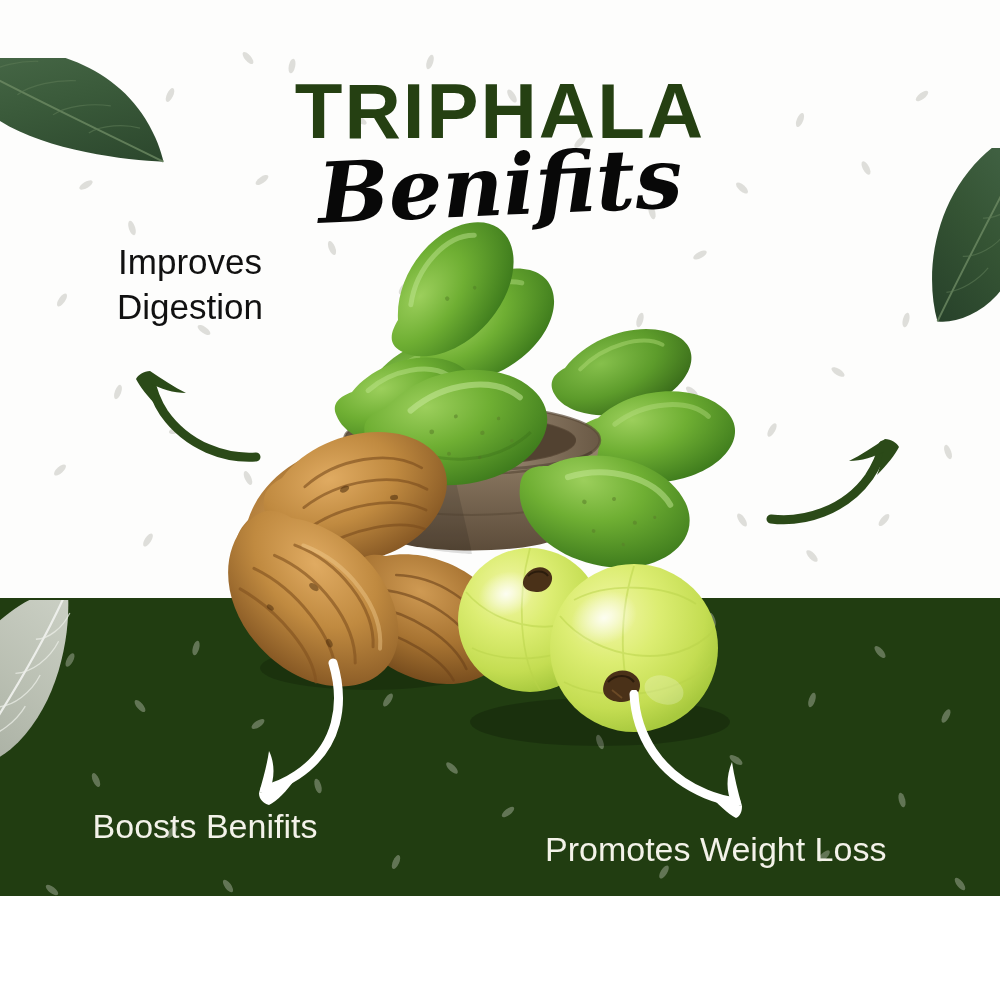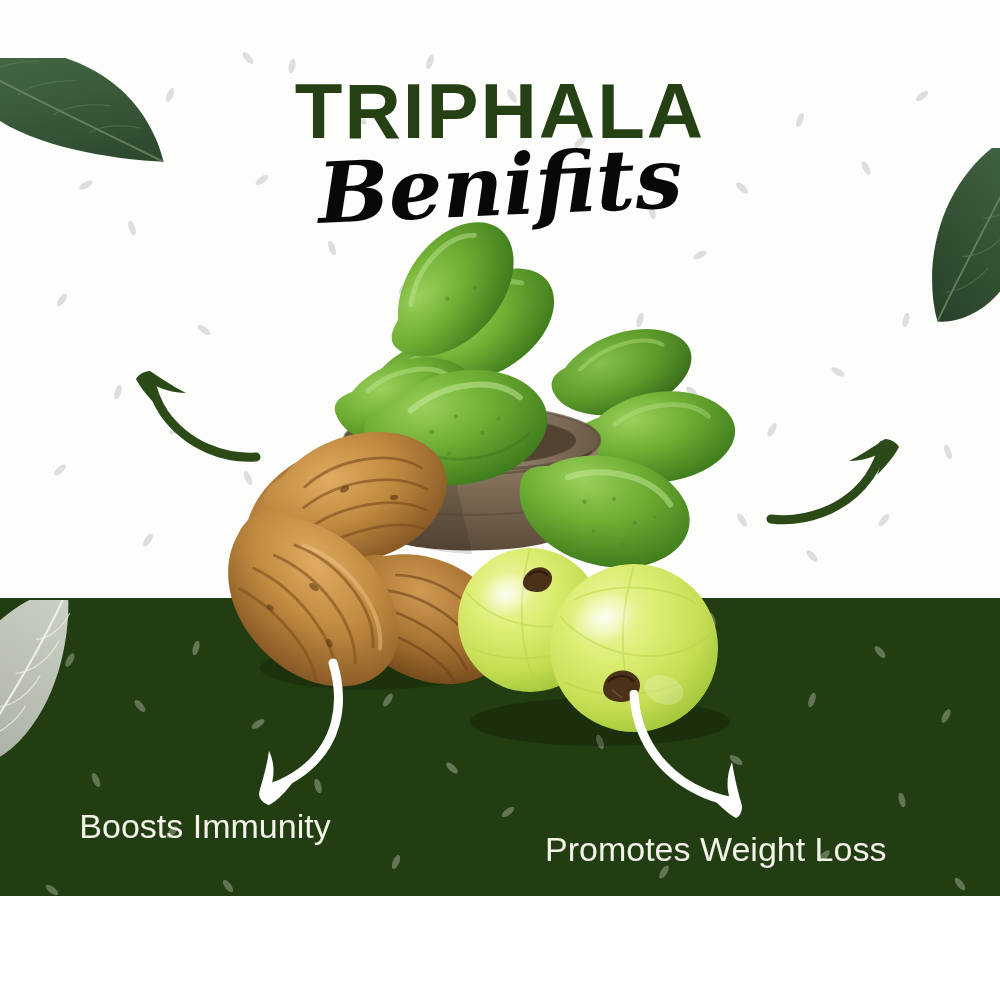--- a/index.html
+++ b/index.html
@@ -507,33 +507,35 @@
         <path d="M38,34 C40,50 52,68 66,78"></path>
         <path d="M54,68 C56,86 70,104 86,114"></path>
         <path d="M74,106 C76,124 88,142 102,152"></path>
       </g>
     </g>
   </svg>
 
   <div class="title-main">TRIPHALA</div>
   <div class="title-script">Benifits</div>
 
+  <div class="label label-dark" id="label-digestion">Improves
+Digestion</div>
   <svg class="arrow" id="arrow-digestion" width="140" height="120" viewBox="0 0 140 120">
     <path d="M126,102 C96,104 58,92 34,58 C26,46 22,34 20,22" stroke="#2b4a18" stroke-width="9" stroke-linecap="round" fill="none"></path>
     <path d="M20,16 C22,30 24,42 28,52 C18,42 10,32 6,24 C8,20 14,16 20,16 Z" fill="#2b4a18"></path>
     <path d="M20,16 C32,24 44,32 56,38 C44,38 30,34 20,28 Z" fill="#2b4a18"></path>
   </svg>
 
   <svg class="arrow" id="arrow-detox" width="140" height="110" viewBox="0 0 140 110">
     <path d="M6,94 C38,98 80,86 104,52 C112,40 116,30 118,20" stroke="#2b4a18" stroke-width="9" stroke-linecap="round" fill="none"></path>
     <path d="M120,14 C118,28 116,40 112,50 C122,40 130,30 134,22 C132,18 126,14 120,14 Z" fill="#2b4a18"></path>
     <path d="M120,14 C108,22 96,30 84,36 C96,36 110,32 120,26 Z" fill="#2b4a18"></path>
   </svg>
 
-  <div class="label label-light" id="label-immunity">Boosts Immunity</div>
+  <div class="label label-light" id="label-immunity">Boosts Benifits</div>
   <svg class="arrow" id="arrow-immunity" width="120" height="150" viewBox="0 0 120 150">
     <path d="M98,8 C110,48 104,92 62,120 C50,128 40,132 30,134" stroke="#ffffff" stroke-width="9" stroke-linecap="round" fill="none"></path>
     <path d="M24,138 C38,134 50,130 60,124 C52,136 42,146 34,150 C28,148 24,144 24,138 Z" fill="#ffffff"></path>
     <path d="M24,138 C28,124 32,110 34,96 C40,108 40,124 34,136 Z" fill="#ffffff"></path>
   </svg>
 
   <div class="label label-light" id="label-weight">Promotes Weight Loss</div>
   <svg class="arrow" id="arrow-weight" width="140" height="130" viewBox="0 0 140 130">
     <path d="M14,4 C16,44 38,84 86,104 C98,109 108,111 116,112" stroke="#ffffff" stroke-width="9" stroke-linecap="round" fill="none"></path>
     <path d="M122,116 C108,112 96,108 86,102 C98,114 108,124 116,128 C120,126 122,122 122,116 Z" fill="#ffffff"></path>

